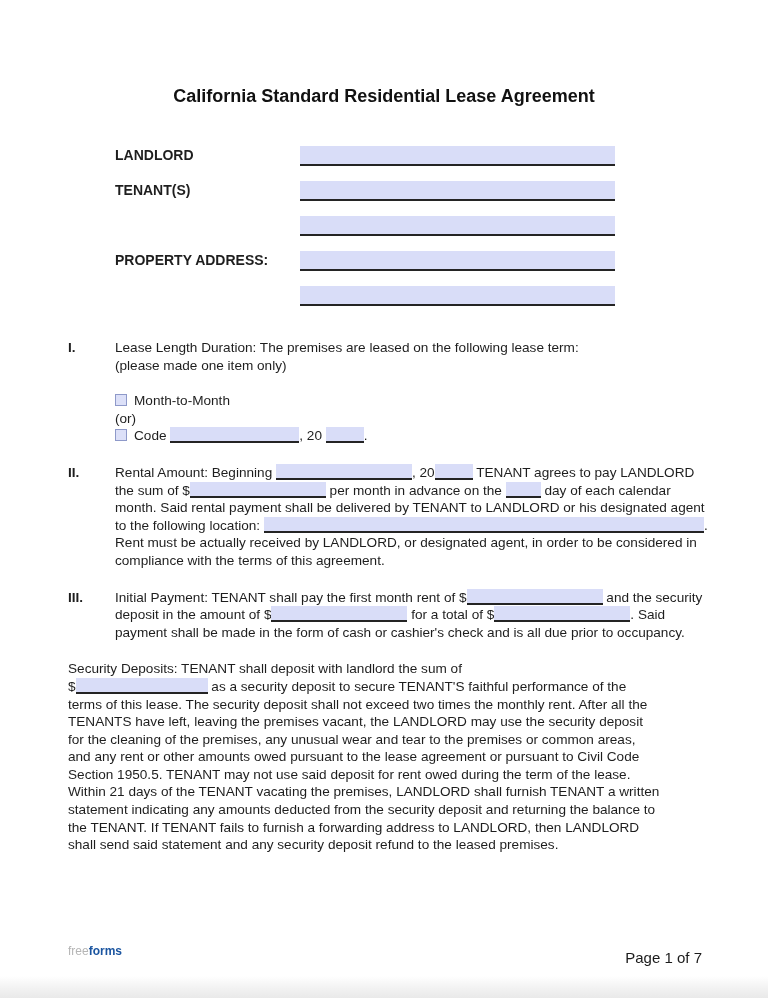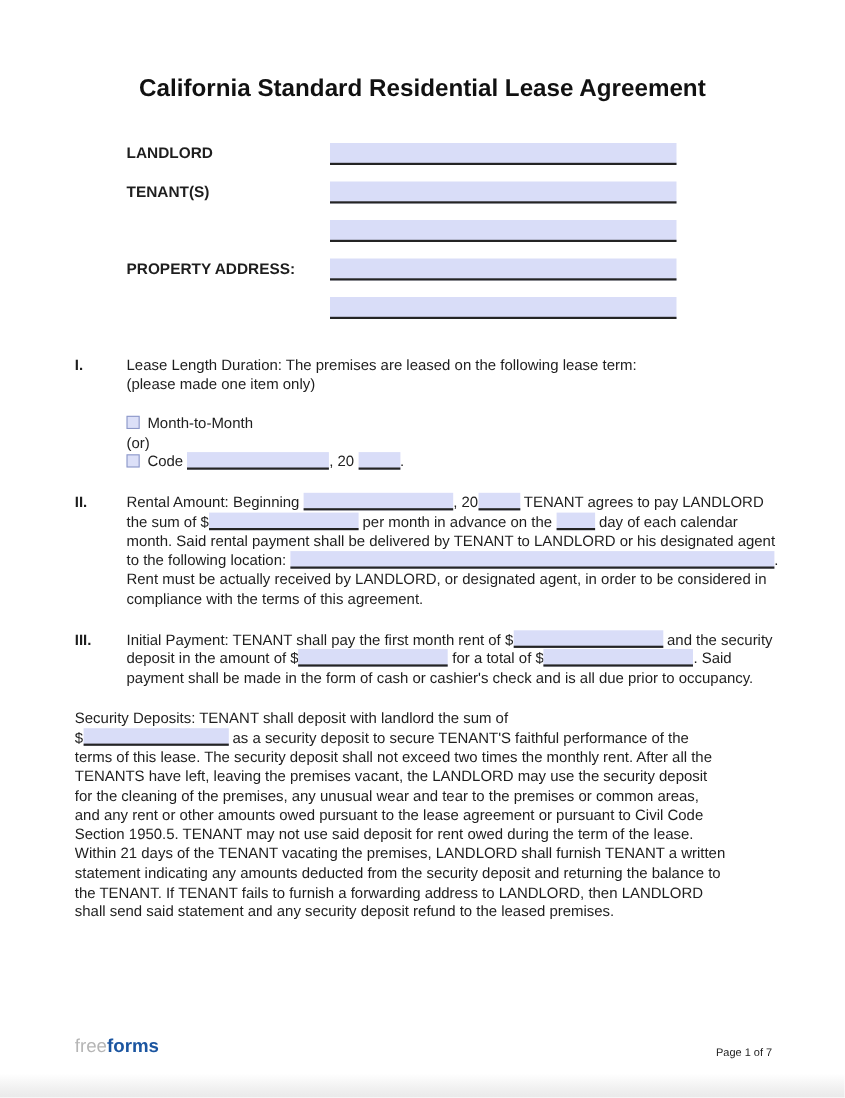--- a/index.html
+++ b/index.html
@@ -2,22 +2,22 @@
 <html><head>
 <meta charset="utf-8">
 <style>
   html, body { margin:0; padding:0; background:#ffffff; }
   .page {
     position:relative; width:768px; height:998px; background:#ffffff;
     font-family:"Liberation Sans", sans-serif; font-size:13.6px;
     line-height:17.6px; color:#1e1e1e; overflow:hidden;
   }
   .doc-title {
-    margin:0; padding-top:70px; text-align:center;
-    font-size:22px; font-weight:700; line-height:20px; color:#111;
+    margin:16px; padding-top:70px; text-align:center;
+    font-size:18px; font-weight:700; line-height:20px; color:#111;
   }
   
   .parties { margin:40px 0 0 115px; }
   .party-row { display:flex; align-items:center; height:20px; margin-bottom:15px; }
   .party-label { width:185px; font-weight:700; font-size:14px; }
   .pfield {
     width:315px; height:18px; background:#d9ddf8;
     border-bottom:2px solid #242424;
   }
   
@@ -38,24 +38,24 @@
   .w136 { width:136px; }
   .w440 { width:440px; }
   .nb { white-space:nowrap; }
   .options { margin-top:18px; }
   .checkbox {
     display:inline-block; width:10px; height:10px;
     background:#dce0f8; border:1px solid #8e99c9;
     margin-right:7px; vertical-align:-1px;
   }
   
-  .footer-logo { position:absolute; left:68px; top:941px; font-size:17px; line-height:20px; }
+  .footer-logo { position:absolute; left:68px; top:941px; font-size:12px; line-height:20px; }
   .logo-free  { color:#b5b5b5; font-weight:400; }
   .logo-forms { color:#1b55a0; font-weight:700; }
-  .page-indicator { position:absolute; top:949px; right:66px; font-size:10px; color:#1b1b1b; }
+  .page-indicator { position:absolute; top:949px; right:66px; font-size:15px; color:#1b1b1b; }
   .bottom-fade {
     position:absolute; left:0; right:0; bottom:0; height:22px;
     background:linear-gradient(to bottom, #ffffff 0%, #f1f1f1 60%, #e9e9e9 100%);
   }
 </style>
 </head>
 <body>
 
 <div class="page">
 

